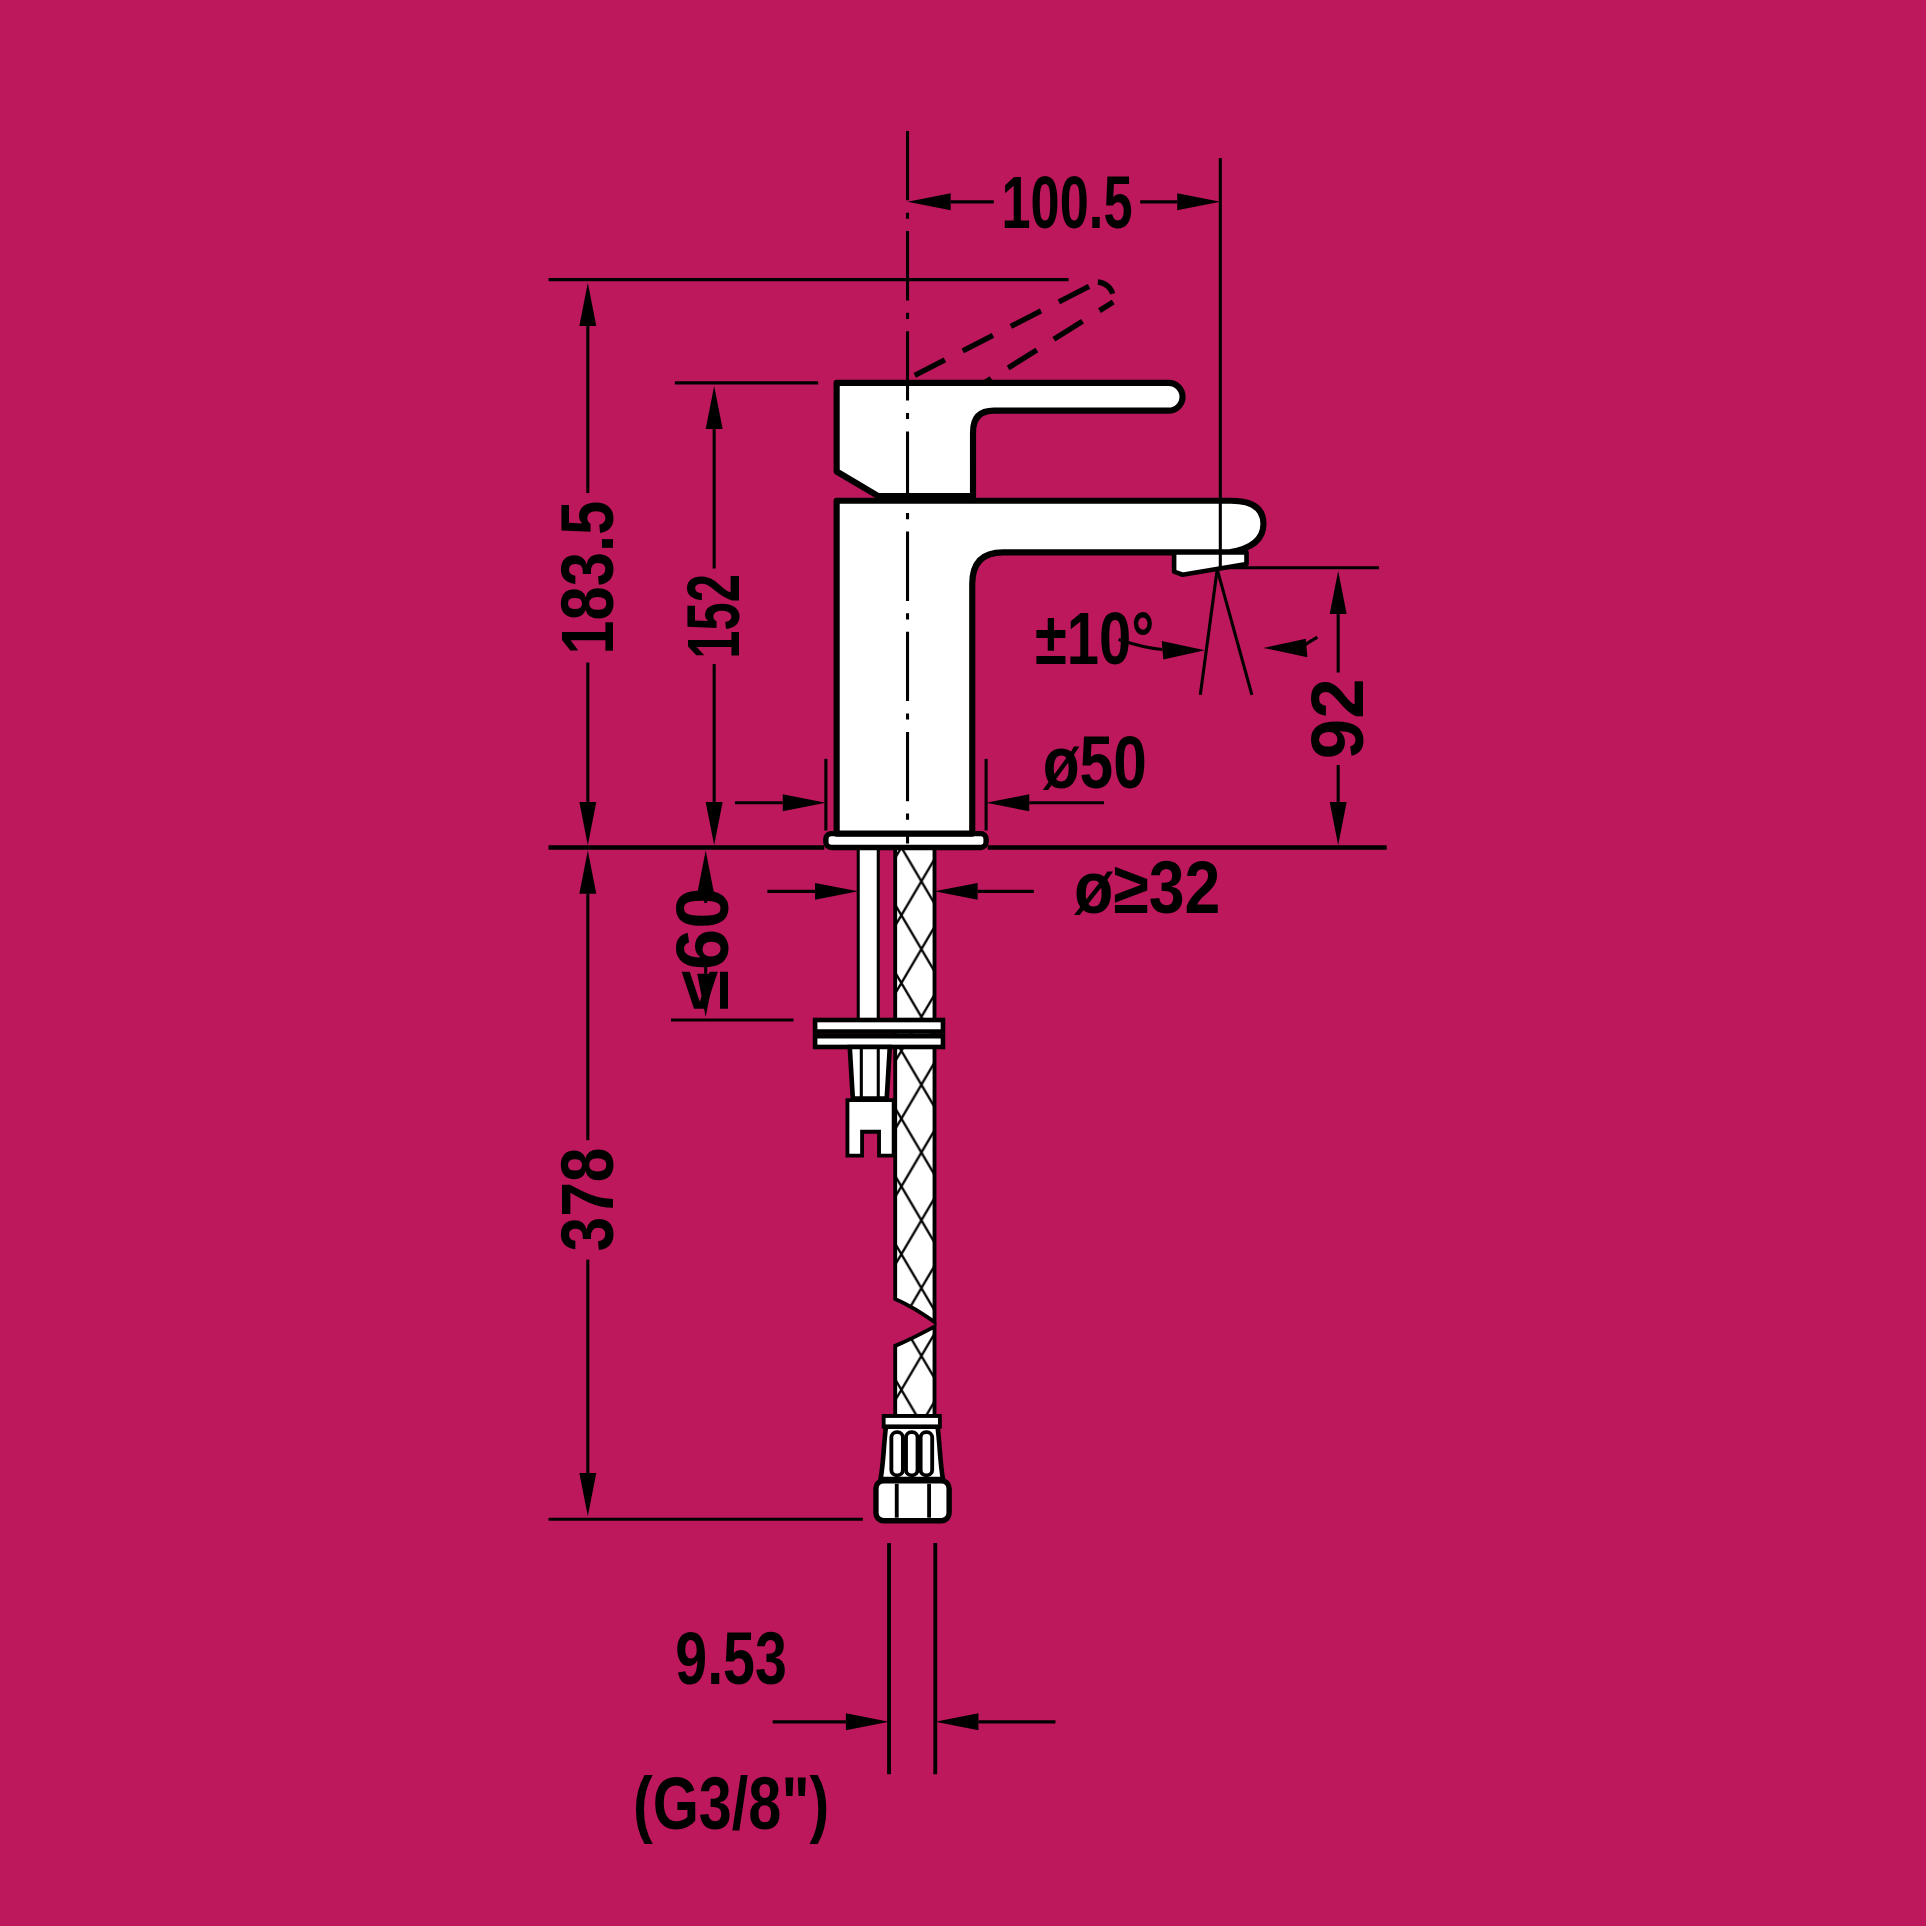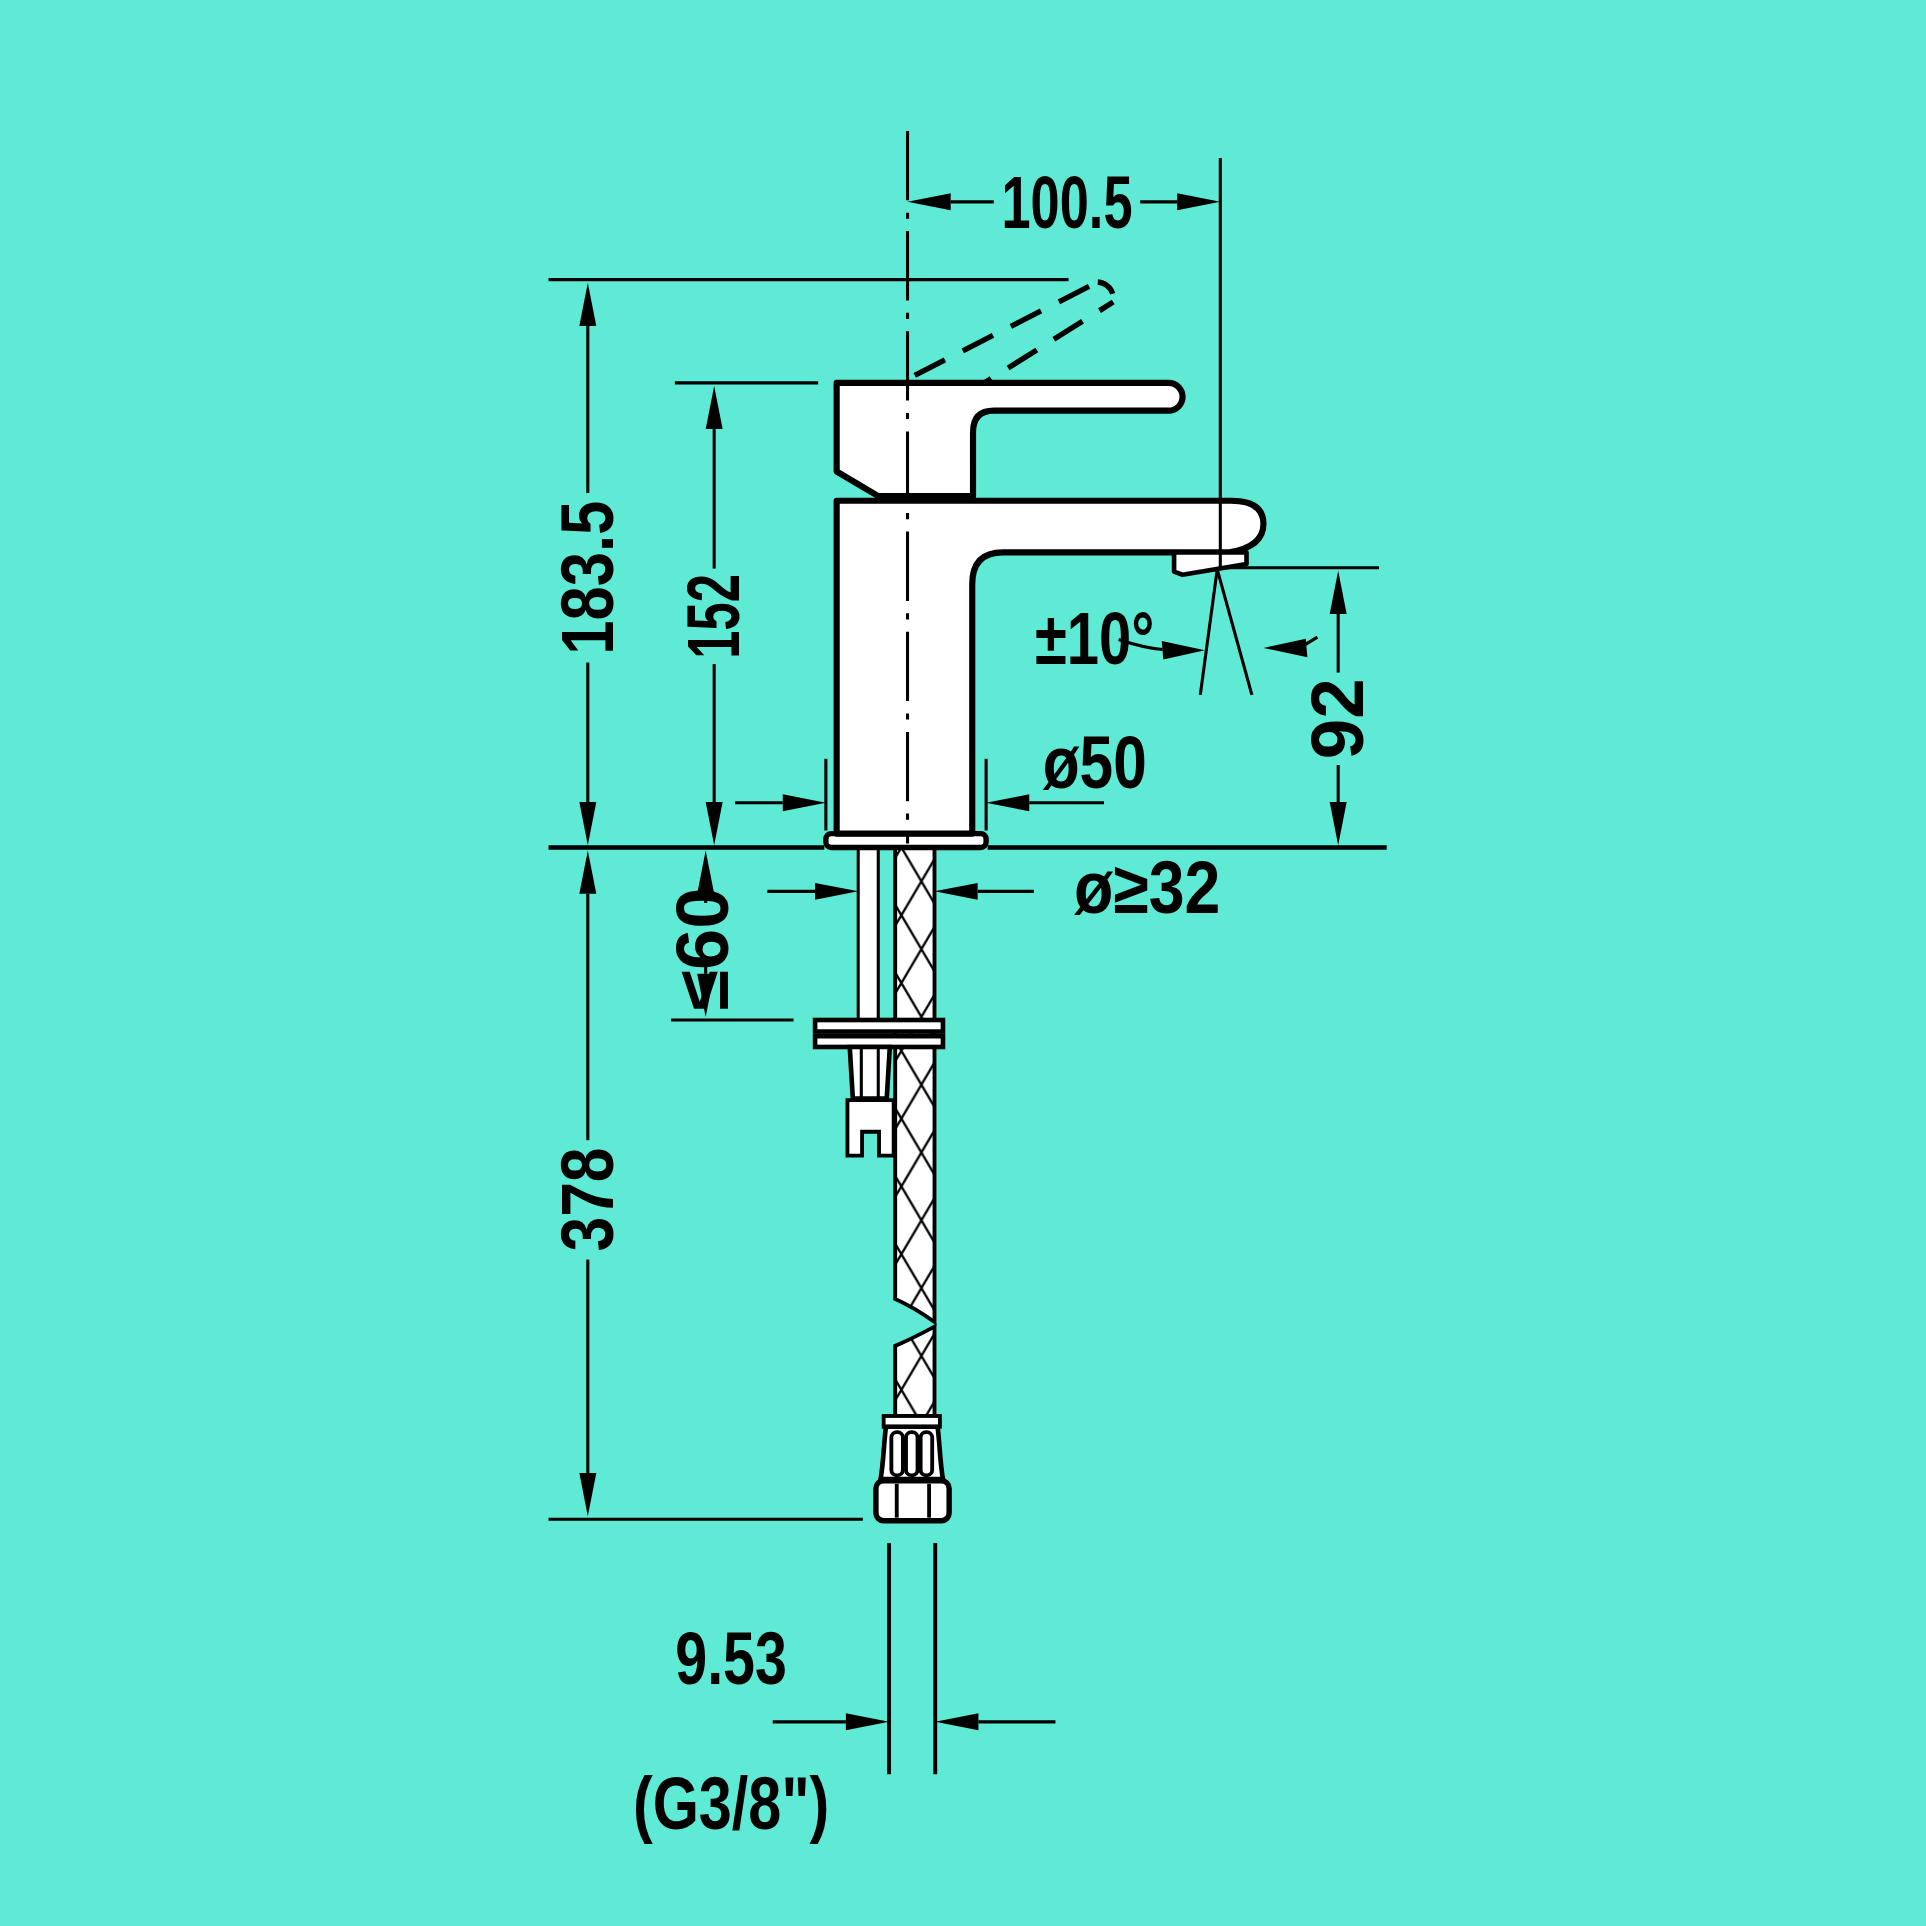--- a/index.html
+++ b/index.html
@@ -1,16 +1,16 @@
 <!DOCTYPE html>
 <html style="font-size:12.3px"><head>
 <meta charset="utf-8">
 <style>
   html,body{margin:0;padding:0;background:#ffffff;}
-  .canvas{position:relative;width:1926px;height:1926px;background:#5eead4;overflow:hidden;}
+  .canvas{position:relative;width:1926px;height:1926px;background:#be185d;overflow:hidden;}
   svg{display:block;}
   text{font-family:"Liberation Sans",sans-serif;font-weight:bold;fill:#000000;}
   .dimtxt{font-size:95px;}
 </style>
 </head>
 <body>
 
 <div class="canvas">
 <svg width="1926" height="1926" viewBox="0 0 2500 2500">
   <defs>

